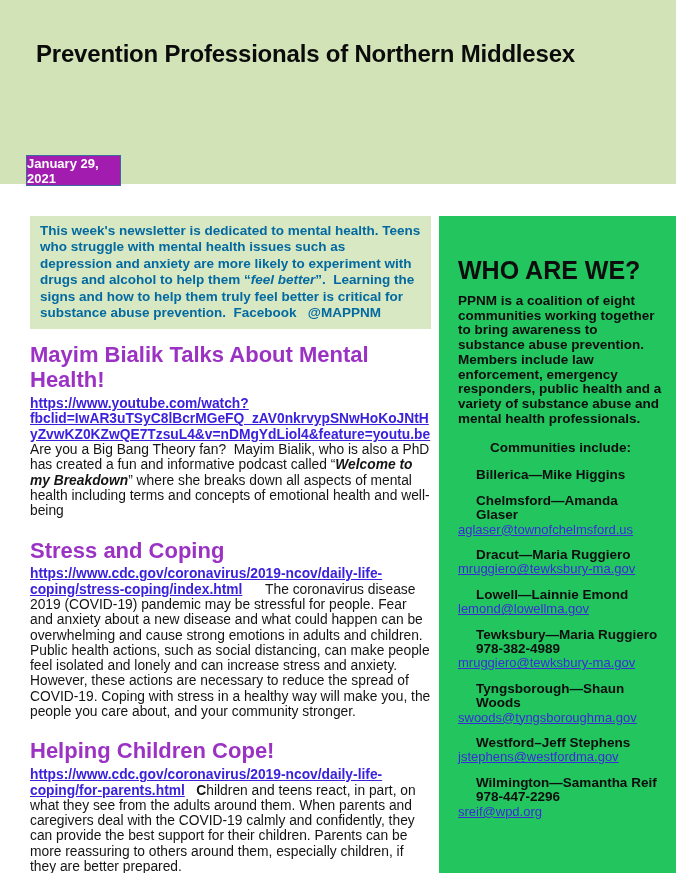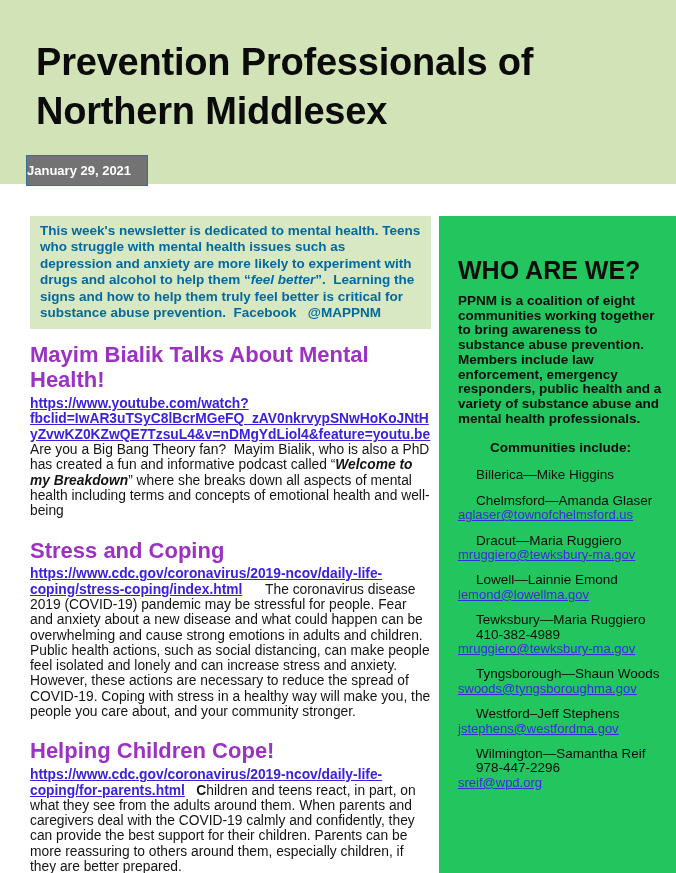--- a/index.html
+++ b/index.html
@@ -9,26 +9,26 @@
     font-family:"Liberation Sans", sans-serif;
     -webkit-font-smoothing:antialiased;
   }
   
   .masthead{
     position:absolute;left:0;top:0;width:676px;height:184px;
     background:#d1e3b7;
   }
   .title{
     position:absolute;left:36px;top:38px;margin:0;width:580px;
-    font-size:38px;line-height:1.30;font-weight:700;color:#0b0b0b;
+    font-size:24px;line-height:1.30;font-weight:700;color:#0b0b0b;
     letter-spacing:-0.2px;
   }
   .date-badge{
-    position:absolute;left:26px;top:155px;width:122px;height:31px;
-    box-sizing:border-box;background:#737373;border:1px solid #3c699f;
+    position:absolute;left:26px;top:155px;width:95px;height:31px;
+    box-sizing:border-box;background:#a21caf;border:1px solid #3c699f;
     display:flex;align-items:center;justify-content:flex-start;
     color:#ffffff;font-size:13px;font-weight:700;
   }
   
   .main-col{position:absolute;left:30px;top:216px;width:401px;}
   .intro-box{
     background:#d7e8c2;color:#0369a1;
     padding:7px 10px 8px 10px;margin:0 0 14px 0;
     font-size:13.5px;font-weight:700;line-height:16.4px;
     white-space:pre-wrap;
@@ -51,21 +51,21 @@
   
   .sidebar{
     position:absolute;left:439px;top:216px;width:237px;height:657px;
     box-sizing:border-box;background:#22c55e;color:#0d0d0d;
     padding:40px 13px 0 19px;
   }
   .who{margin:0 0 9px 0;font-size:25px;font-weight:700;color:#0d0d0d;}
   .desc{margin:0 0 14px 0;font-size:13.5px;font-weight:700;line-height:14.7px;}
   .communities-label{margin:0 0 13px 0;font-size:13.5px;font-weight:700;text-align:center;}
   .community{margin:0 0 11px 0;font-size:13.5px;line-height:14.4px;}
-  .cname,.cphone{font-weight:400;padding-left:18px;}
+  .cname,.cphone{font-weight:700;padding-left:18px;}
   .cemail{
     color:#3c2bd9;font-size:13px;text-decoration:underline;cursor:pointer;
     font-weight:400;
   }
 </style>
 </head>
 <body>
 
 <div class="page">
 
@@ -120,21 +120,21 @@
     </div>
 
     <div class="community">
       <div class="cname">Lowell—Lainnie Emond</div>
       <div class="cphone"></div>
       <a class="cemail">lemond@lowellma.gov</a>
     </div>
 
     <div class="community">
       <div class="cname">Tewksbury—Maria Ruggiero</div>
-      <div class="cphone">410-382-4989</div>
+      <div class="cphone">978-382-4989</div>
       <a class="cemail">mruggiero@tewksbury-ma.gov</a>
     </div>
 
     <div class="community">
       <div class="cname">Tyngsborough—Shaun Woods</div>
       <div class="cphone"></div>
       <a class="cemail">swoods@tyngsboroughma.gov</a>
     </div>
 
     <div class="community">

